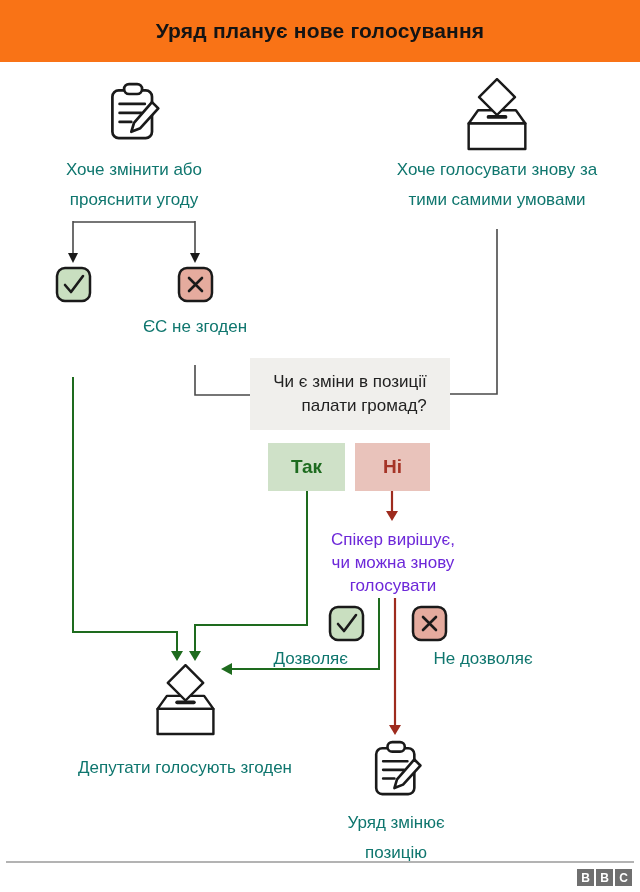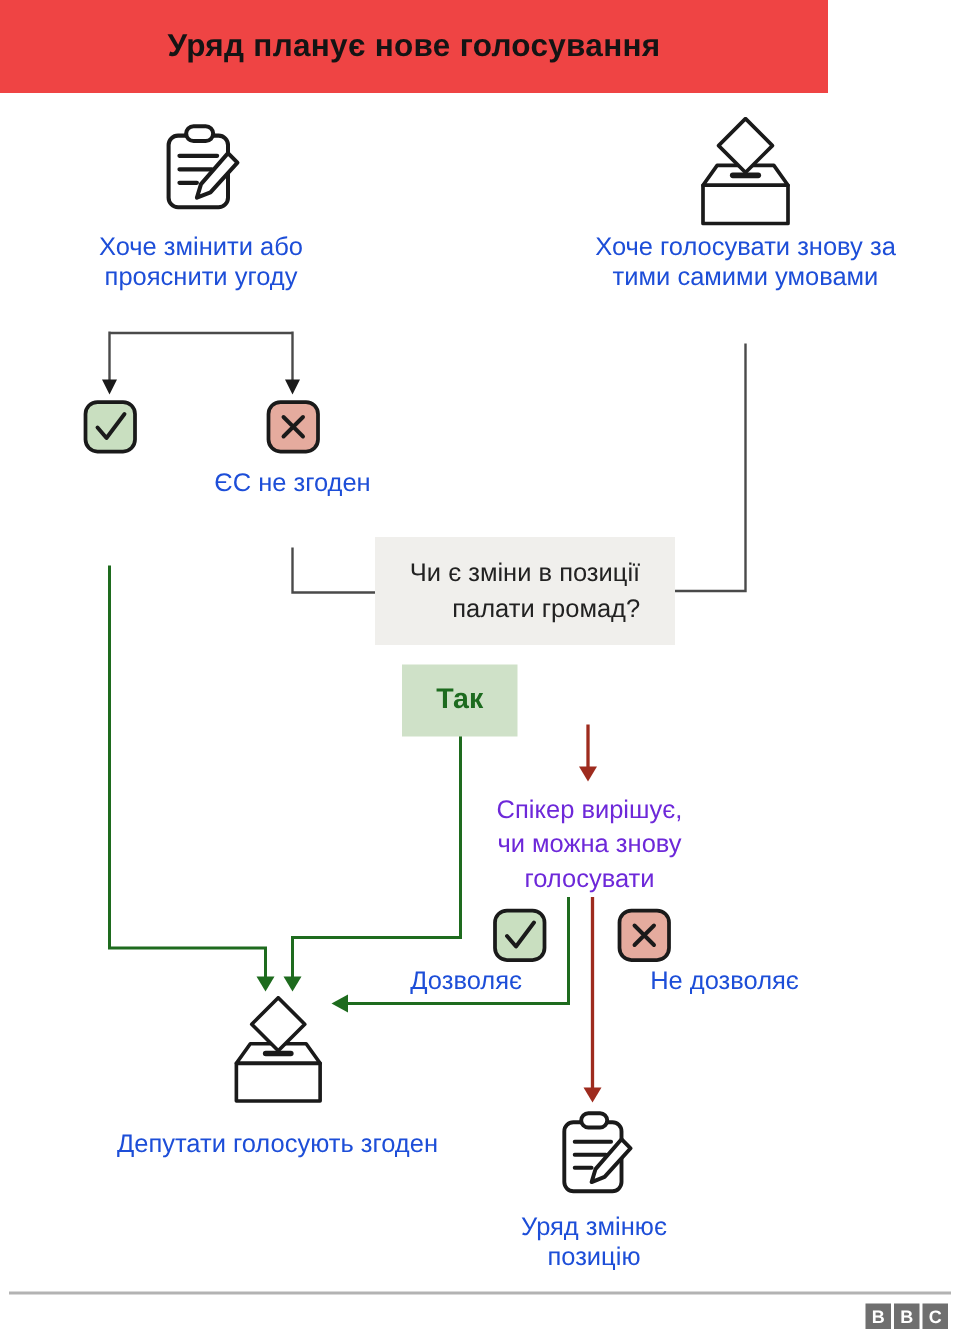--- a/index.html
+++ b/index.html
@@ -1,30 +1,30 @@
 <!DOCTYPE html>
 <html><head>
 <meta charset="utf-8">
 <style>
   html,body{margin:0;padding:0;}
   body{font-family:"Liberation Sans","DejaVu Sans",sans-serif;background:#ffffff;}
   .stage{position:relative;width:640px;height:892px;background:#ffffff;overflow:hidden;}
 
-  .header{position:absolute;left:0;top:0;width:552px;height:62px;background:#ef4444;
+  .header{position:absolute;left:0;top:0;width:640px;height:62px;background:#f97316;
           display:flex;align-items:center;justify-content:center;}
   .header h1{margin:0;font-size:21px;font-weight:bold;color:#141414;letter-spacing:.2px;}
 
   svg.connectors{position:absolute;left:0;top:0;z-index:0;}
   .gray-line{stroke:#4a4a4a;stroke-width:1.6;fill:none;}
   .green-line{stroke:#1e6b1e;stroke-width:2;fill:none;}
   .red-line{stroke:#9e2b1e;stroke-width:2.2;fill:none;}
   .ah-black{fill:#1a1a1a;} .ah-green{fill:#1e6b1e;} .ah-red{fill:#9e2b1e;}
 
   .node{position:absolute;z-index:2;}
-  .label{position:absolute;z-index:2;color:#1d4ed8;font-size:17px;line-height:20px;
+  .label{position:absolute;z-index:2;color:#0f766e;font-size:17px;line-height:30px;
          text-align:center;white-space:pre-line;}
   .icon-svg{display:block;}
 
   .qbox{position:absolute;left:250px;top:358px;width:200px;height:72px;background:#f0efec;
         display:flex;align-items:center;justify-content:center;z-index:2;
         font-size:17px;line-height:24px;color:#222;text-align:right;white-space:pre-line;}
 
   .pill{position:absolute;top:443px;height:48px;display:flex;align-items:center;justify-content:center;
         font-size:19px;font-weight:bold;z-index:2;}
   .pill-yes{left:268px;width:77px;background:#cfe1c8;color:#1d6b1f;}
@@ -104,20 +104,21 @@
       <rect x="2" y="2" width="33" height="33" rx="8" fill="#e5ab9e" stroke-width="2.5"></rect>
       <path d="M12,12 L25,25 M25,12 L12,25" stroke-width="2.6"></path>
     </svg>
   </div>
   <div class="label" style="left:134px;top:312px;width:122px;">ЄС не згоден</div>
 
   <div class="qbox">Чи є зміни в позиції
 палати громад?</div>
 
   <div class="pill pill-yes">Так</div>
+  <div class="pill pill-no">Ні</div>
 
   <div class="label" style="left:303px;top:528px;width:180px;line-height:23px;color:#6d28d9;">Спікер вирішує,
 чи можна знову
 голосувати</div>
 
   <div class="node" style="left:328px;top:605px;">
     <svg class="icon-svg" width="37" height="37" viewBox="0 0 37 37" fill="none" stroke="#1a1a1a" stroke-linecap="round" stroke-linejoin="round">
       <rect x="2" y="2" width="33" height="33" rx="8" fill="#c9dfc0" stroke-width="2.5"></rect>
       <path d="M10,19 L16,26 L28,10" stroke-width="2.6"></path>
     </svg>

